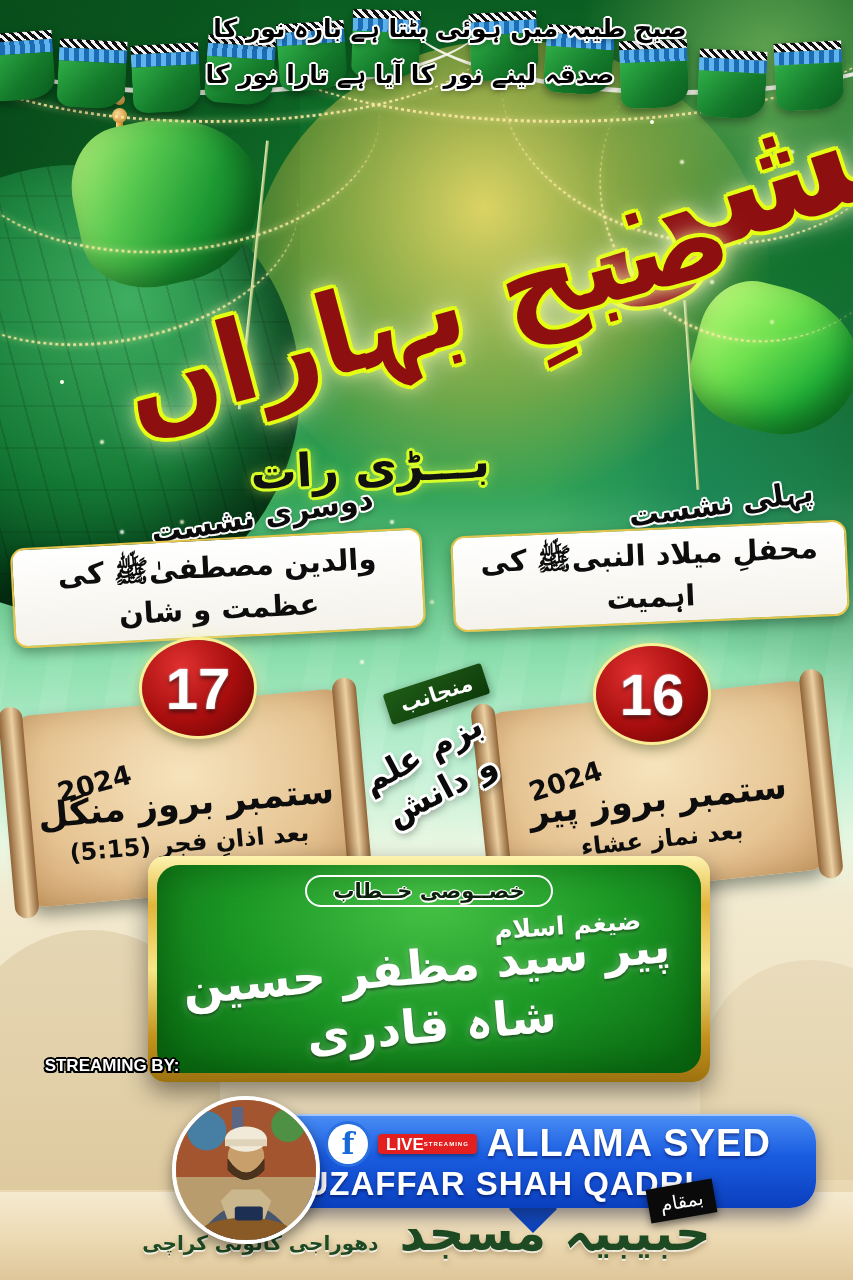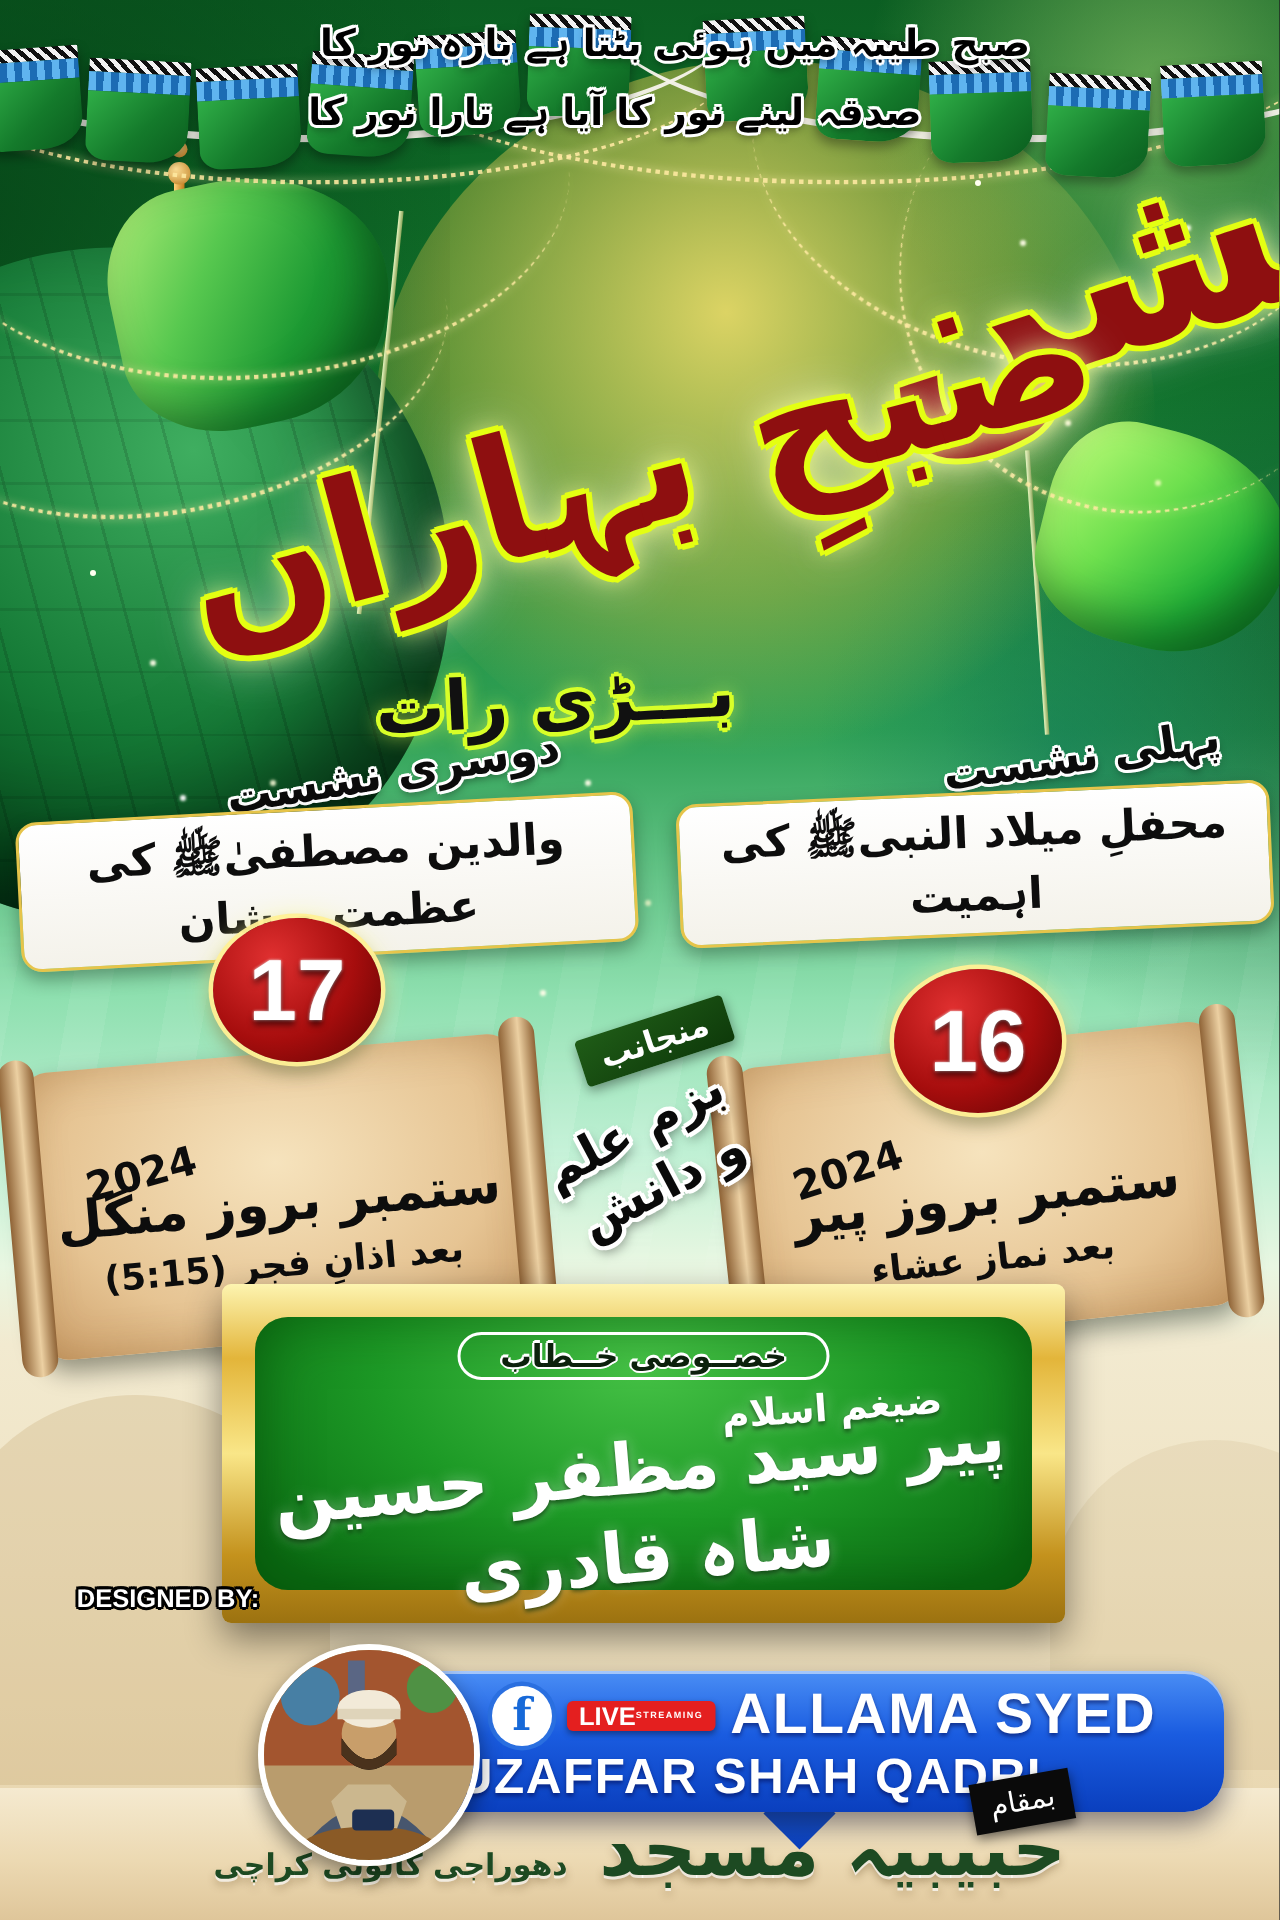--- a/index.html
+++ b/index.html
@@ -79,21 +79,21 @@
     background:radial-gradient(circle at 35% 28%,#e03030,#a60d0d 55%,#640404 95%);
     box-shadow:0 0 0 3px rgba(255,240,150,.95),0 0 18px rgba(255,255,160,.8),0 6px 12px rgba(0,0,0,.5);
     color:#fff;font-size:58px;font-weight:bold;font-family:"Liberation Sans",sans-serif;
     text-shadow:0 3px 4px rgba(0,0,0,.55),0 0 2px #fff;}
   .scroll-line{direction:rtl;color:#0d0d0d;font-weight:bold;text-align:center;white-space:nowrap;}
   
   .orgtag{background:linear-gradient(160deg,#1f5c17,#0e3a0a);color:#fff;padding:4px 14px;border-radius:3px;
     font-size:21px;font-weight:bold;direction:rtl;box-shadow:0 3px 8px rgba(0,0,0,.4);}
   
   .goldframe{background:linear-gradient(180deg,#fdf4b0 0%,#e3b53a 22%,#f9e688 50%,#c4921d 80%,#9c7210 100%);
-    border-radius:6px;padding:22px;box-shadow:0 10px 24px rgba(0,0,0,.45);}
+    border-radius:17px;padding:9px;box-shadow:0 10px 24px rgba(0,0,0,.45);}
   .greenpanel{width:100%;height:100%;border-radius:22px;box-sizing:border-box;
     background:radial-gradient(ellipse at 50% 18%,#46c246,#1d9a26 48%,#0b6d13 90%);
     box-shadow:inset 0 0 40px rgba(0,60,0,.5);display:flex;flex-direction:column;align-items:center;}
   .kpill{border:2.5px solid #fff;border-radius:22px;padding:2px 26px;color:#0c210c;font-weight:bold;
     font-size:21px;direction:rtl;
     text-shadow:1.5px 0 0 #fff,-1.5px 0 0 #fff,0 1.5px 0 #fff,0 -1.5px 0 #fff,1px 1px 0 #fff,-1px -1px 0 #fff;}
   .wtxt{color:#fff;text-shadow:0 2px 3px rgba(0,40,0,.6),0 0 10px rgba(255,255,255,.35);}
   
   .navybox{background:linear-gradient(180deg,#23245e,#11123c);border:2px solid #fff;border-radius:12px;
     color:#fff;text-align:center;box-shadow:0 4px 10px rgba(0,0,0,.45);}
@@ -238,35 +238,35 @@
   </div>
   <div class="abs daybadge" style="left:596px;top:646px;z-index:10;">16</div>
 
   <div class="abs scroll" style="left:18px;top:702px;width:335px;height:192px;transform:rotate(-5deg);z-index:9;">
     <div class="abs" style="left:50%;top:58px;width:310px;transform:translateX(-50%);">
       <div class="scroll-line" style="font-size:27px;transform:rotate(-10deg);width:130px;">2024</div>
       <div class="scroll-line" style="font-size:35px;margin-top:-8px;">ستمبر بروز منگل</div>
       <div class="scroll-line" style="font-size:24px;margin-top:6px;">بعد اذانِ فجر (5:15)</div>
     </div>
   </div>
-  <div class="abs daybadge" style="left:142px;top:612px;z-index:10;">17</div>
+  <div class="abs daybadge" style="left:142px;top:640px;z-index:10;">17</div>
 
   <div class="abs orgtag" style="left:385px;top:678px;transform:rotate(-18deg);z-index:10;">منجانب</div>
   <div class="abs olw3" style="left:352px;top:730px;width:160px;font-size:33px;font-weight:bold;color:#0a0a0a;text-align:center;direction:rtl;transform:rotate(-28deg);line-height:1.25;z-index:10;">بزم علم و دانش</div>
 
   <div class="abs goldframe" style="left:148px;top:856px;width:562px;height:226px;box-sizing:border-box;z-index:11;">
     <div class="greenpanel">
       <div class="kpill" style="margin-top:10px;">خصــوصی خــطاب</div>
       <div class="wtxt" style="font-size:25px;font-weight:bold;direction:rtl;align-self:flex-end;margin:4px 60px 0 0;transform:rotate(-4deg);">ضیغم اسلام</div>
       <div class="wtxt" style="font-size:47px;font-weight:bold;direction:rtl;text-align:center;line-height:1.25;transform:rotate(-5deg);margin-top:-2px;width:520px;">پیر سید مظفر حسین شاہ قادری</div>
     </div>
   </div>
 
   <div class="abs" style="left:30px;top:1056px;width:164px;z-index:12;">
-    <div class="olk" style="color:#fff;font-family:'Liberation Sans',sans-serif;font-weight:bold;font-size:17px;text-align:center;">DESIGNED BY:</div>
+    <div class="olk" style="color:#fff;font-family:'Liberation Sans',sans-serif;font-weight:bold;font-size:17px;text-align:center;">STREAMING BY:</div>
   </div>
 
   <div class="abs bartail" style="left:516px;top:1192px;z-index:12;"></div>
   <div class="abs livebar" style="left:236px;top:1114px;width:580px;height:94px;z-index:13;padding:8px 0 0 92px;box-sizing:border-box;">
     <div style="display:flex;align-items:center;gap:10px;">
       <div class="fbcirc">
         <span>f</span>
       </div>
       <div class="livebadge">
         <span style="font-size:17px;">LIVE</span>

